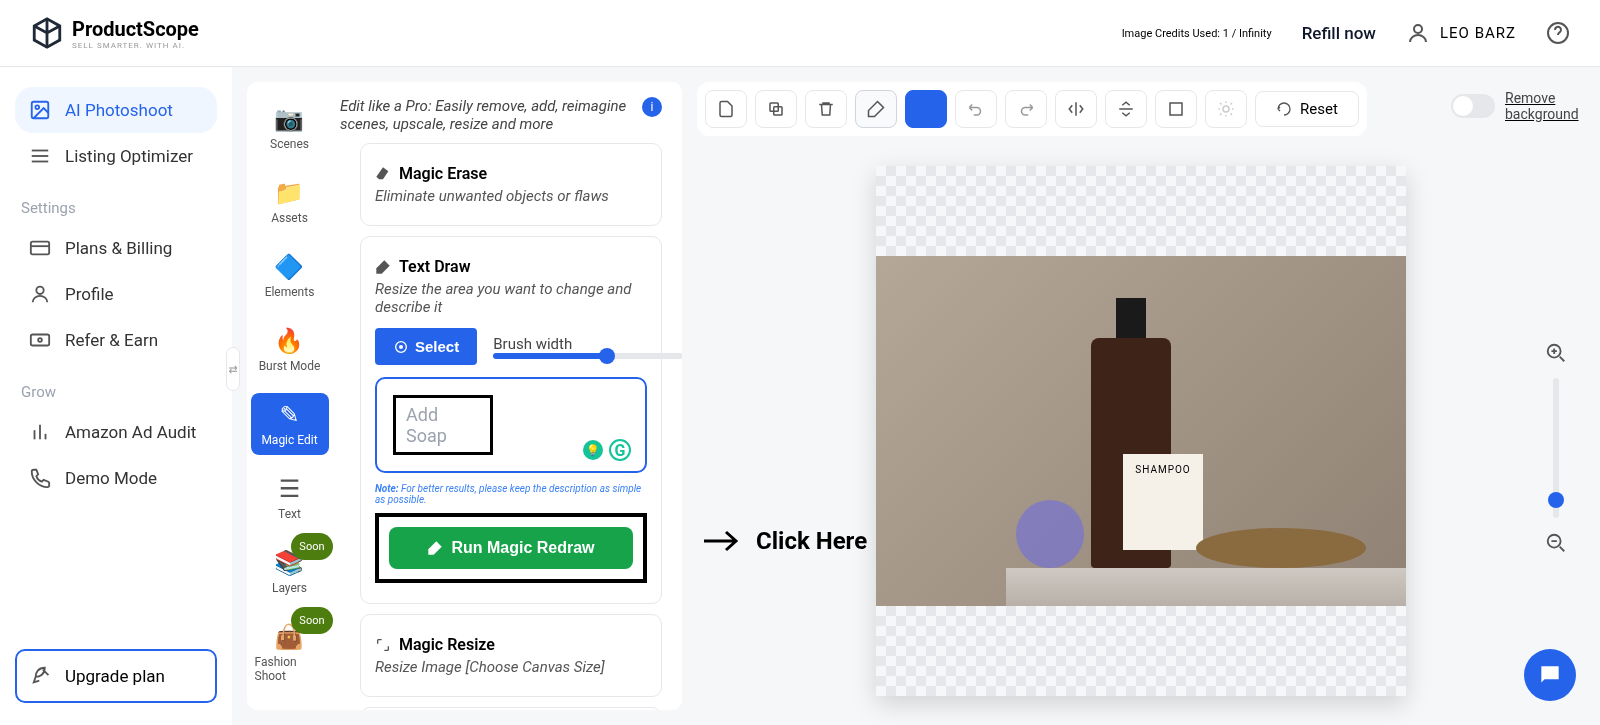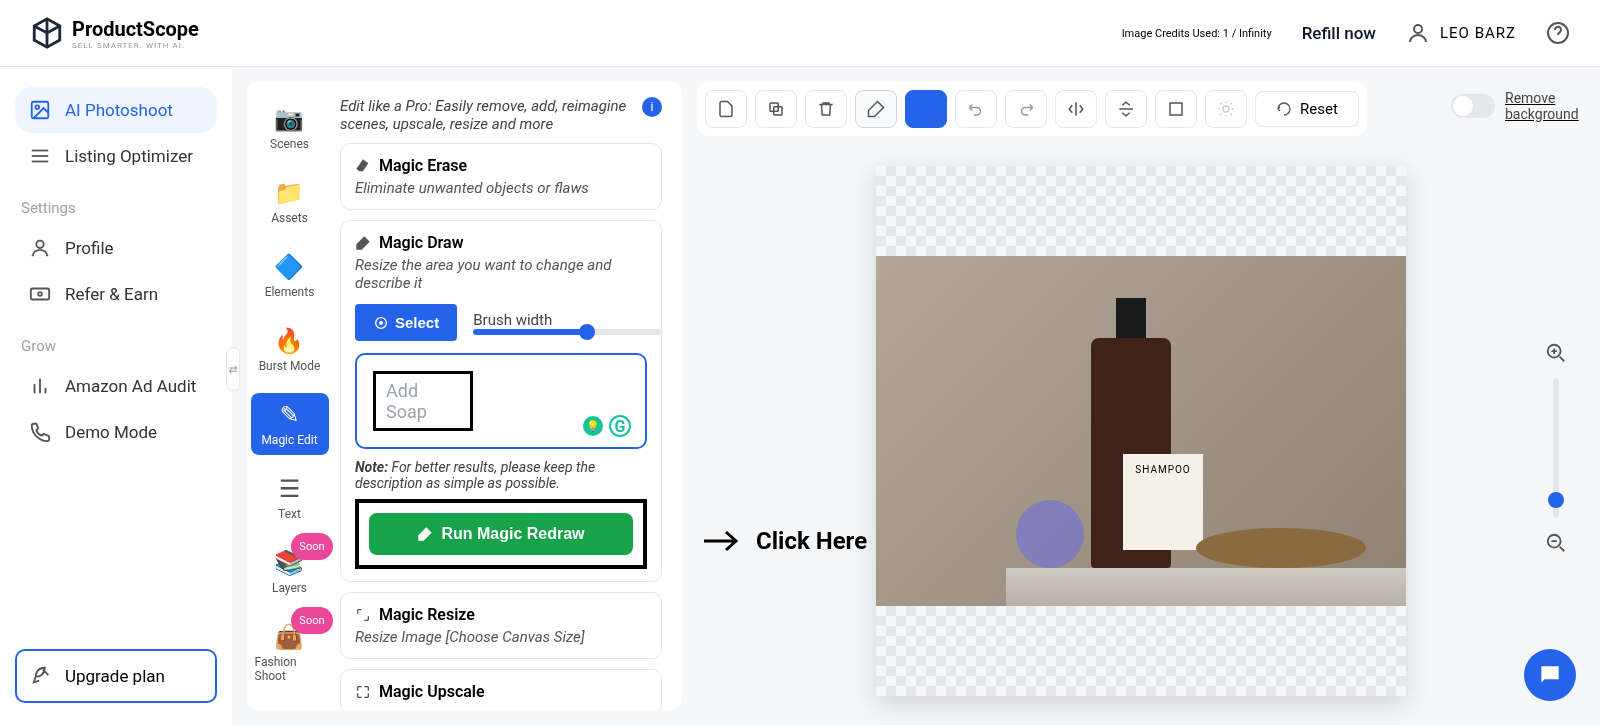--- a/index.html
+++ b/index.html
@@ -21,38 +21,38 @@
 .section-label { font-size: 15px; color: #9ca3af; margin: 20px 0 8px 6px; }
 .upgrade-btn { position: absolute; bottom: 22px; left: 15px; right: 15px; border: 2px solid #2563eb; border-radius: 10px; padding: 14px; display: flex; align-items: center; gap: 12px; font-size: 17px; cursor: pointer; }
 
 .workspace { flex: 1; background: #f6f7f9; display: flex; padding: 15px; gap: 15px; position: relative; }
 .toggle-handle { position: absolute; left: -6px; top: 280px; width: 14px; height: 44px; background: #fff; border: 1px solid #e5e7eb; border-radius: 8px; display: flex; align-items: center; justify-content: center; font-size: 11px; color: #999; }
 
 .left-panel { width: 435px; background: #fff; border-radius: 10px; display: flex; }
 .tool-rail { width: 85px; display: flex; flex-direction: column; align-items: center; padding: 15px 0; gap: 12px; }
 .tool-item { display: flex; flex-direction: column; align-items: center; gap: 4px; padding: 8px 4px; border-radius: 8px; font-size: 12px; color: #555; cursor: pointer; position: relative; width: 78px; }
 .tool-item.active { background: #2563eb; color: #fff; }
-.tool-item .badge { position: absolute; top: -8px; right: -4px; background: #ec4899; color: #fff; font-size: 11px; padding: 7px 8px; border-radius: 999px; }
+.tool-item .badge { position: absolute; top: -8px; right: -4px; background: #4d7c0f; color: #fff; font-size: 11px; padding: 7px 8px; border-radius: 999px; }
 .tool-icon { font-size: 24px; }
 
 .tool-content { flex: 1; padding: 15px 20px 15px 8px; overflow: hidden; }
 .intro { font-style: italic; font-size: 15px; color: #444; margin-bottom: 10px; }
 .info-badge { width: 20px; height: 20px; background: #2563eb; border-radius: 50%; color: #fff; font-size: 12px; display: inline-flex; align-items: center; justify-content: center; float: right; }
-.magic-card { border: 1px solid #e5e7eb; border-radius: 10px; padding: 12px 14px; margin-bottom: 10px; }
+.magic-card { border: 1px solid #e5e7eb; border-radius: 10px; padding: 20px 14px; margin-bottom: 10px; margin-left: 20px; }
 .magic-title { font-size: 16px; font-weight: 600; display: flex; align-items: center; gap: 8px; }
 .magic-desc { font-style: italic; color: #555; font-size: 15px; margin-top: 4px; }
 .select-btn { background: #2563eb; color: #fff; border: none; border-radius: 4px; padding: 10px 18px; font-size: 15px; font-weight: 600; cursor: pointer; display: inline-flex; align-items: center; gap: 6px; }
 .brush-row { display: flex; align-items: center; gap: 16px; margin-top: 12px; }
 .brush-label { font-size: 15px; color: #444; }
 .slider { width: 190px; height: 6px; background: linear-gradient(to right, #2563eb 60%, #e5e7eb 60%); border-radius: 3px; position: relative; }
 .slider-thumb { position: absolute; left: 60%; top: -5px; width: 16px; height: 16px; background: #2563eb; border-radius: 50%; transform: translateX(-50%); }
 .prompt-box { border: 2px solid #2563eb; border-radius: 10px; padding: 16px; margin-top: 12px; position: relative; }
 .prompt-input-box { border: 3px solid #000; padding: 6px 10px; font-size: 18px; color: #9ca3af; width: 100px; }
 .grammarly { position: absolute; right: 14px; bottom: 10px; display: flex; gap: 6px; align-items: center; }
-.note { font-style: italic; font-size: 14px; color: #404040; margin-top: 10px; }
+.note { font-style: italic; font-size: 10px; color: #3b82f6; margin-top: 10px; }
 .note b { font-weight: 700; font-style: italic; }
 .run-wrap { border: 4px solid #000; padding: 10px; margin-top: 8px; }
 .run-btn { background: #16a34a; color: #fff; border: none; border-radius: 8px; padding: 12px; width: 100%; font-size: 16px; font-weight: 600; cursor: pointer; display: flex; align-items: center; justify-content: center; gap: 8px; }
 
 .canvas-area { flex: 1; position: relative; }
 .canvas-toolbar { display: flex; gap: 8px; align-items: center; background: #fff; padding: 8px; border-radius: 12px; }
 .tb-btn { width: 42px; height: 38px; border: 1px solid #e5e7eb; border-radius: 8px; display: flex; align-items: center; justify-content: center; cursor: pointer; background: #fff; }
 .tb-btn.filled { background: #2563eb; border-color: #2563eb; }
 .tb-btn.active { border-color: #d1d5db; background: #f9fafb; }
 .reset-btn { border: 1px solid #e5e7eb; border-radius: 8px; padding: 8px 20px; display: flex; align-items: center; gap: 8px; cursor: pointer; font-size: 15px; margin-left: auto; }
@@ -127,20 +127,27 @@
       <svg width="22" height="22" viewBox="0 0 24 24" fill="none" stroke="#555" stroke-width="2">
           <line x1="3" y1="6" x2="21" y2="6"></line>
           <line x1="3" y1="12" x2="21" y2="12"></line>
           <line x1="3" y1="18" x2="21" y2="18"></line>
         </svg>
       <span>Listing Optimizer</span>
     </div>
     <div class="section-label">Settings</div>
     <div class="nav-item">
       <svg width="22" height="22" viewBox="0 0 24 24" fill="none" stroke="#555" stroke-width="2">
+          <rect x="2" y="5" width="20" height="14" rx="2"></rect>
+          <line x1="2" y1="10" x2="22" y2="10"></line>
+        </svg>
+      <span>Plans &amp; Billing</span>
+    </div>
+    <div class="nav-item">
+      <svg width="22" height="22" viewBox="0 0 24 24" fill="none" stroke="#555" stroke-width="2">
           <circle cx="12" cy="8" r="4"></circle>
           <path d="M4 21c0-4 4-7 8-7s8 3 8 7"></path>
         </svg>
       <span>Profile</span>
     </div>
     <div class="nav-item">
       <svg width="22" height="22" viewBox="0 0 24 24" fill="none" stroke="#555" stroke-width="2">
           <rect x="2" y="6" width="20" height="12" rx="2"></rect>
           <circle cx="12" cy="12" r="2"></circle>
         </svg>
@@ -222,21 +229,21 @@
               <span>Magic Erase</span>
             </div>
           <div class="magic-desc">Eliminate unwanted objects or flaws</div>
         </div>
 
         <div class="magic-card" style="border-color:#e5e7eb;">
           <div class="magic-title">
               <svg width="16" height="16" viewBox="0 0 24 24" fill="#555">
                 <path d="M14 2l8 8-12 12H2v-8L14 2z"></path>
               </svg>
-              <span>Magic Draw</span>
+              <span>Text Draw</span>
             </div>
           <div class="magic-desc">Resize the area you want to change and describe it</div>
           <div class="brush-row">
             <button class="select-btn">
               <svg width="16" height="16" viewBox="0 0 24 24" fill="#fff">
                   <circle cx="12" cy="12" r="3"></circle>
                   <circle cx="12" cy="12" r="8" fill="none" stroke="#fff" stroke-width="2"></circle>
                 </svg>
               <span>Select</span>
             </button>

